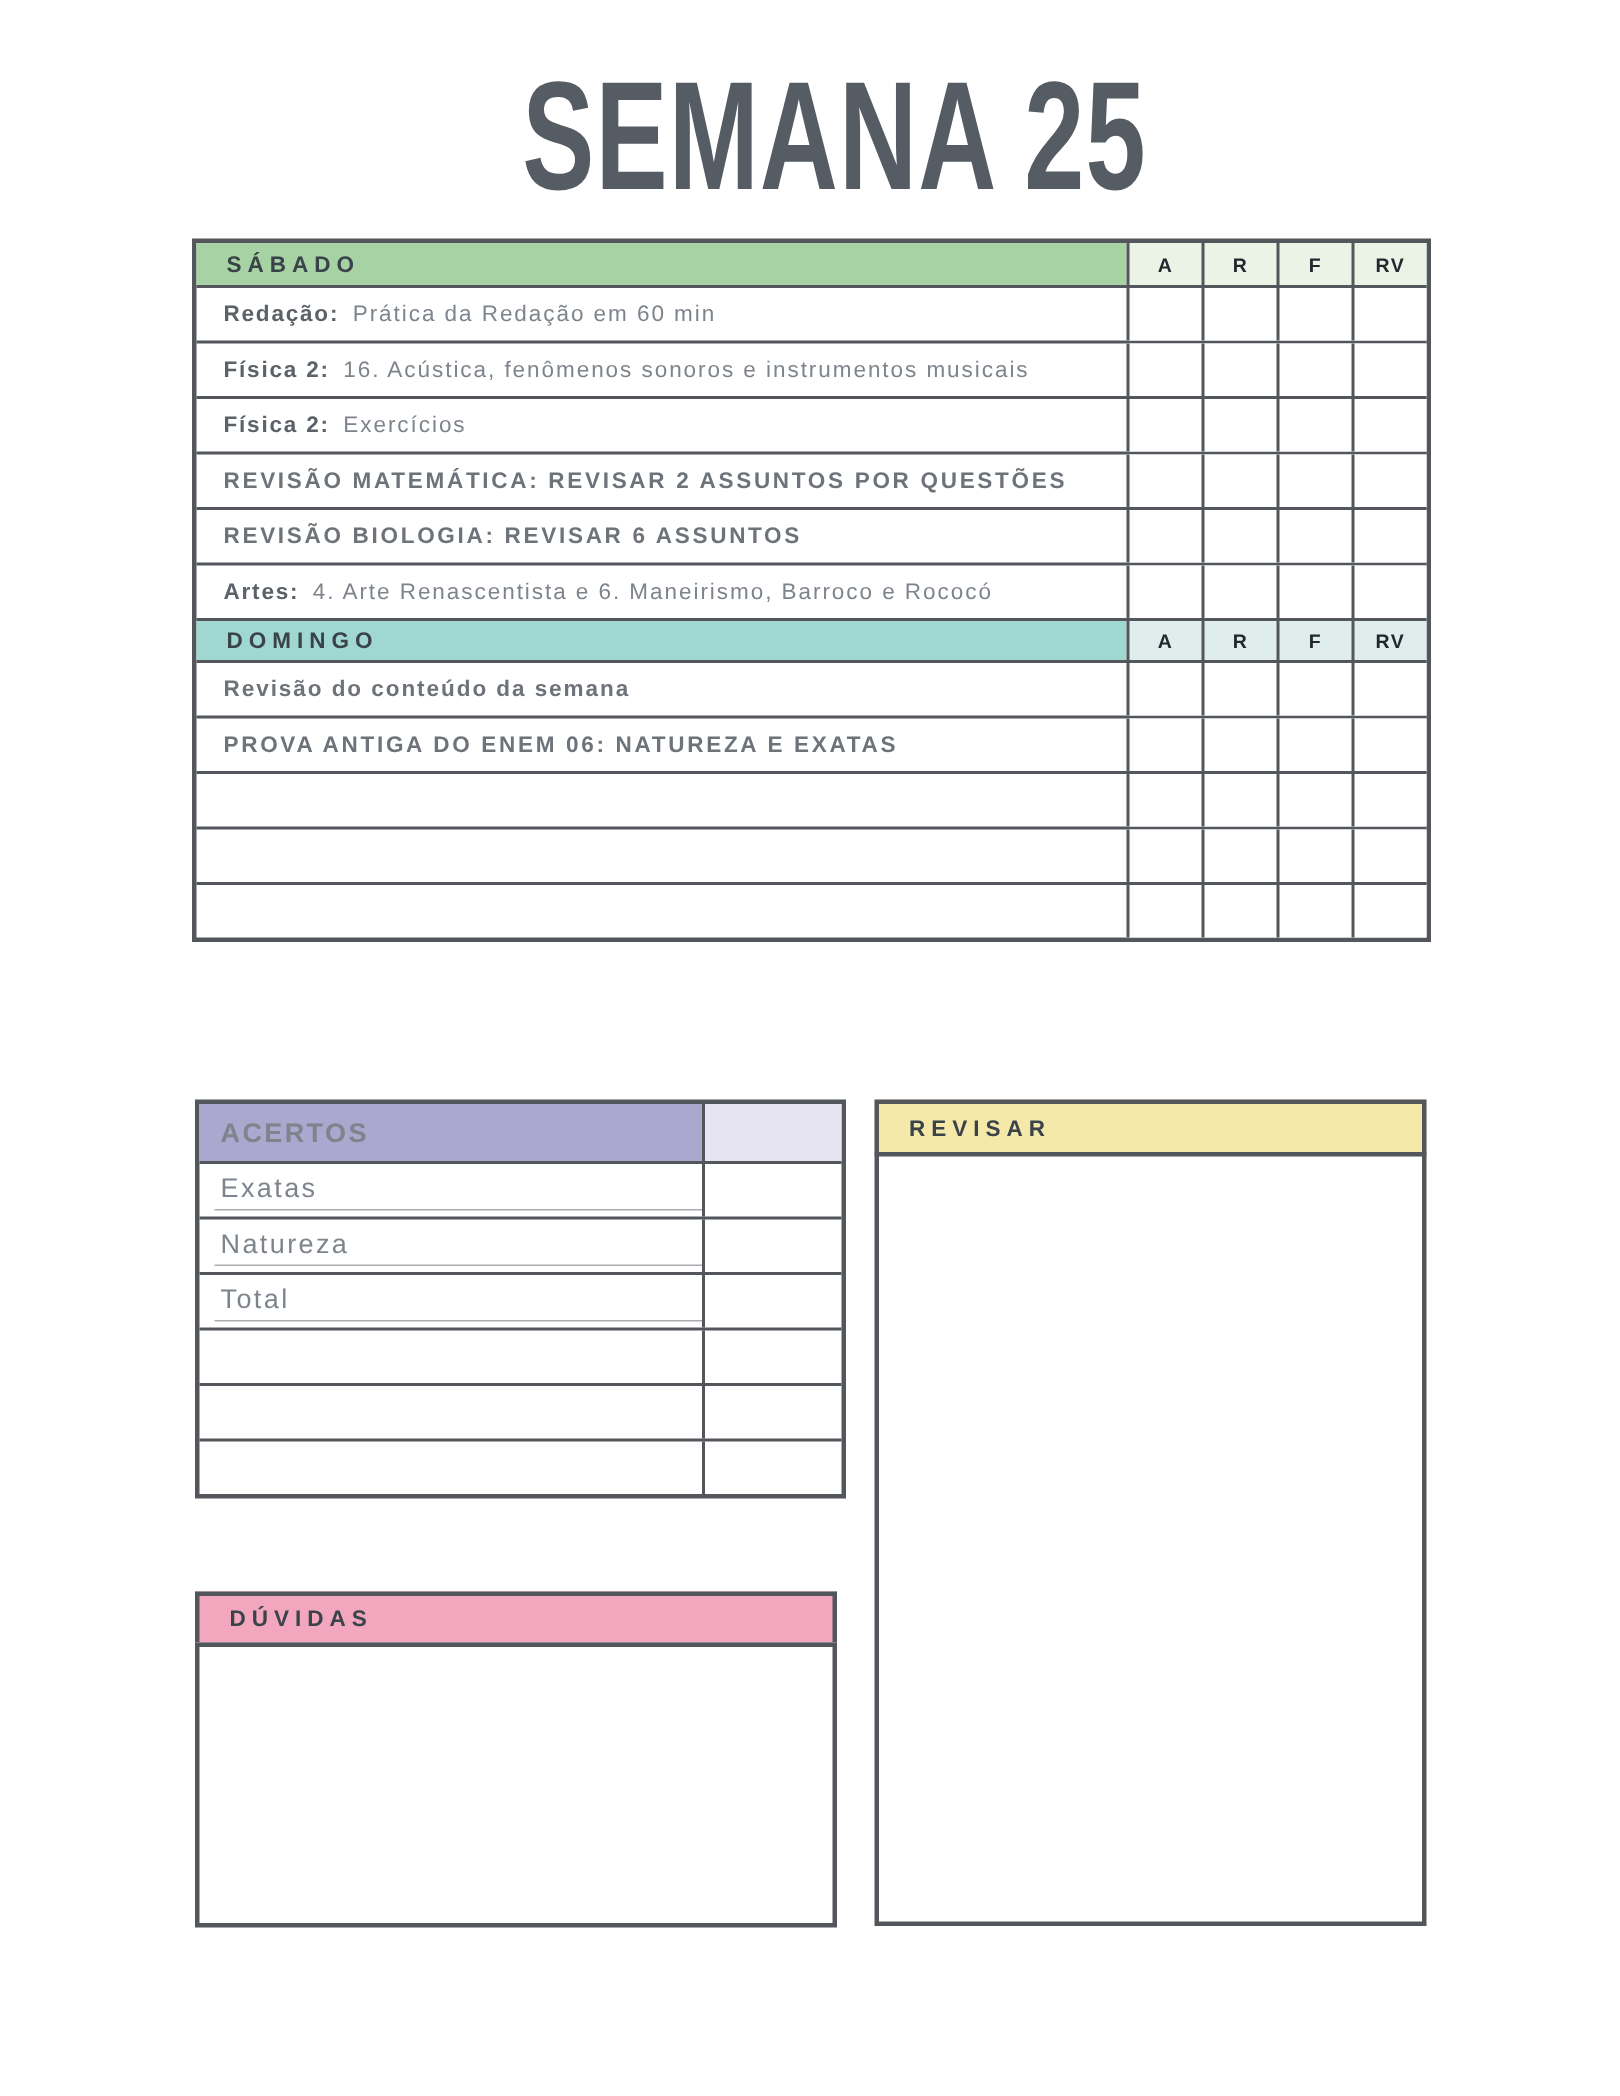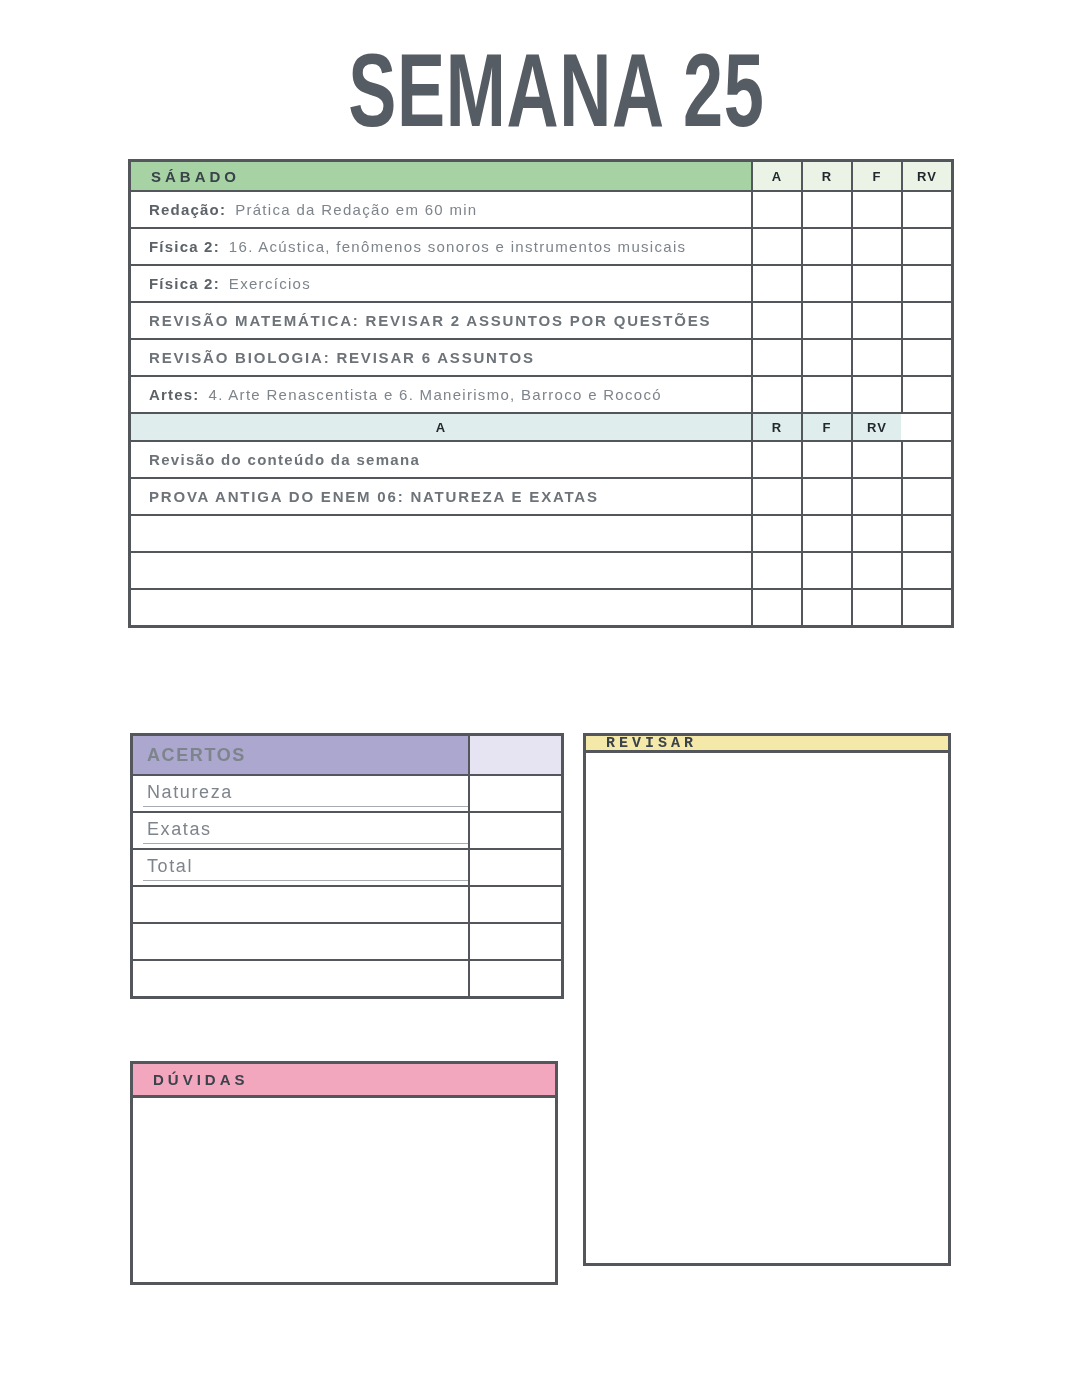--- a/index.html
+++ b/index.html
@@ -102,21 +102,21 @@
     font-size: 15px; font-weight: bold; letter-spacing: 4px;
     color: var(--header-text);
   }
   .nbody { border: 3px solid var(--line); margin-top: -3px; background: #fff; }
 
   .duvidas { left: 130px; top: 1061px; width: 428px; }
   .duvidas .nheader { height: 37px; background: var(--pink); }
   .duvidas .nbody   { height: 190px; }
 
   .revisar { left: 583px; top: 733px; width: 368px; }
-  .revisar .nheader { height: 20px; background: var(--yellow); font-family: Liberation Mono, monospace; }
+  .revisar .nheader { height: 38px; background: var(--yellow); }
   .revisar .nbody   { height: 516px; }
 </style>
 </head>
 <body>
 
 <div class="title-wrap">
   <span>SEMANA 25</span>
 </div>
 
 <div class="weekend">
@@ -179,20 +179,21 @@
       <div class="cell task-cell">
         <span class="prefix">Artes:</span>
         <span class="task-normal">4. Arte Renascentista e 6. Maneirismo, Barroco e Rococó</span>
       </div>
       <div class="cell check-cell"></div>
       <div class="cell check-cell"></div>
       <div class="cell check-cell"></div>
       <div class="cell check-cell"></div>
     </div>
     <div class="wrow header-row theme-teal">
+      <div class="cell label-cell">DOMINGO</div>
       <div class="cell check-head">A</div>
       <div class="cell check-head">R</div>
       <div class="cell check-head">F</div>
       <div class="cell check-head">RV</div>
     </div>
     <div class="wrow task-row">
       <div class="cell task-cell">
         <span class="task-bold">Revisão do conteúdo da semana</span>
       </div>
       <div class="cell check-cell"></div>
@@ -231,25 +232,25 @@
       <div class="cell check-cell"></div>
     </div>
   </div>
 
 <div class="acertos">
   <div class="arow aheader">
     <div class="cell alabel">ACERTOS</div>
     <div class="cell avalue"></div>
   </div>
 <div class="arow">
+      <div class="cell alabel has-line">Exatas</div>
+      <div class="cell avalue"></div>
+    </div>
+    <div class="arow">
       <div class="cell alabel has-line">Natureza</div>
-      <div class="cell avalue"></div>
-    </div>
-    <div class="arow">
-      <div class="cell alabel has-line">Exatas</div>
       <div class="cell avalue"></div>
     </div>
     <div class="arow">
       <div class="cell alabel has-line">Total</div>
       <div class="cell avalue"></div>
     </div>
     <div class="arow">
       <div class="cell alabel"></div>
       <div class="cell avalue"></div>
     </div>

